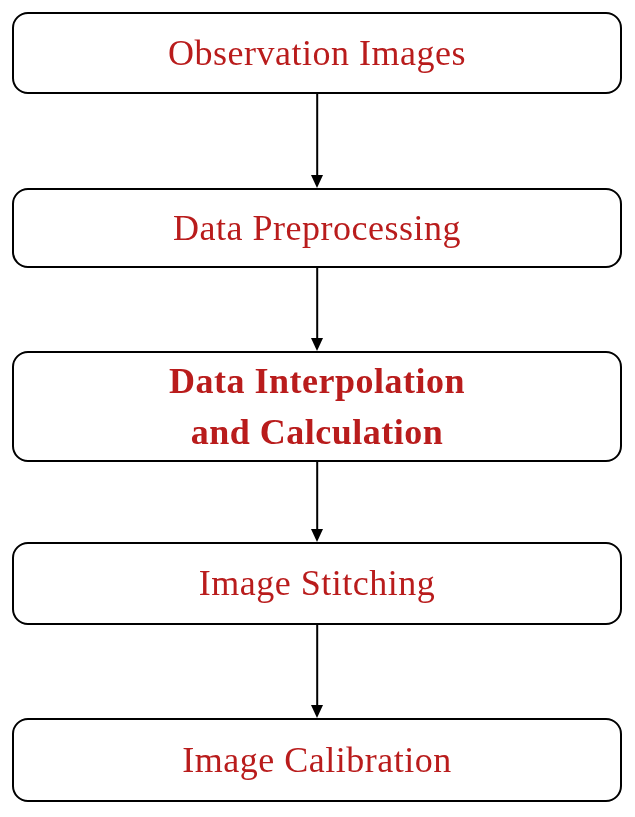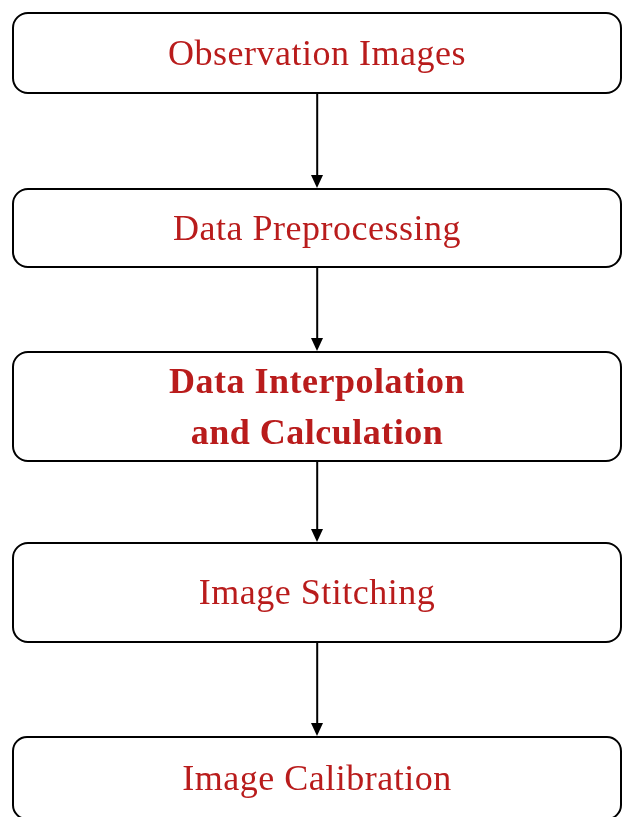--- a/index.html
+++ b/index.html
@@ -35,22 +35,22 @@
     text-align: center;
     font-size: 36px;
     line-height: 1.4;
     color: #b91c1c;
     white-space: pre-line;
     letter-spacing: 0.5px;
   }
   .node-1 { height: 82px; }
   .node-2 { height: 80px; }
   .node-3 { height: 111px; font-weight: bold; }
-  .node-4 { height: 101px; font-family: Liberation Serif, serif; }
-  .node-5 { height: 84px; border-radius: 15px; }
+  .node-4 { height: 83px; font-family: Liberation Serif, serif; }
+  .node-5 { height: 84px; }
 
   .arrow {
     position: relative;
     width: 100%;
   }
   .arrow-1 { height: 94px; }
   .arrow-2 { height: 83px; }
   .arrow-3 { height: 80px; }
   .arrow-4 { height: 93px; }
 

